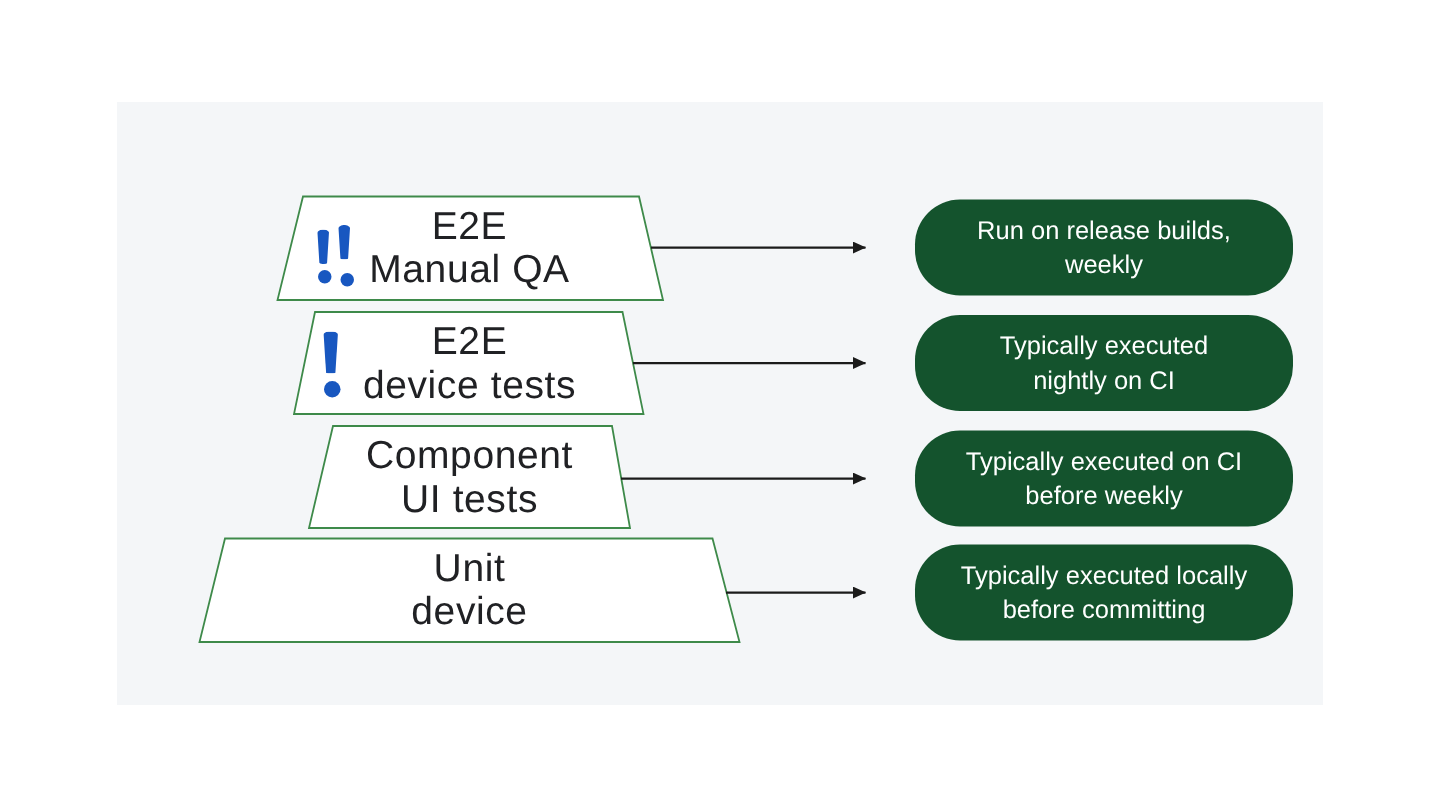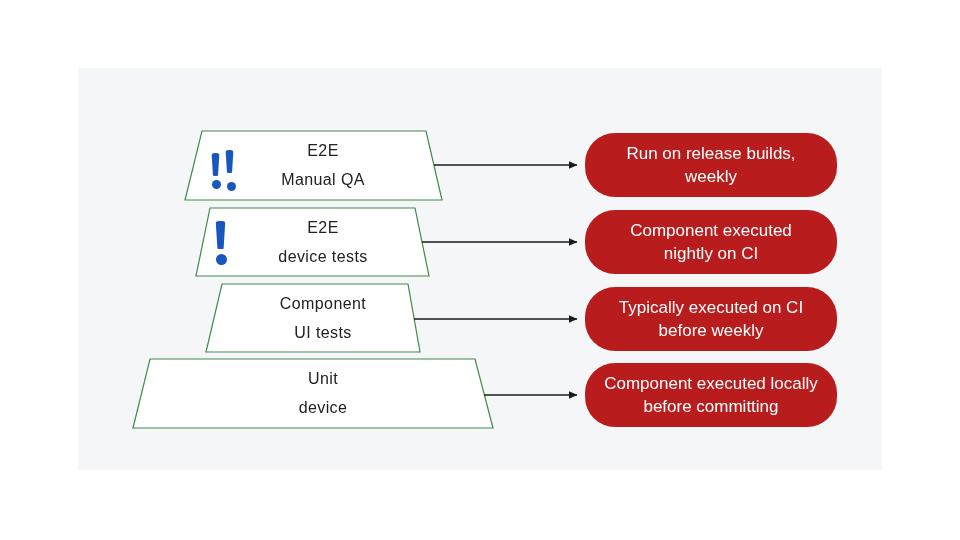--- a/index.html
+++ b/index.html
@@ -8,30 +8,30 @@
     background:#ffffff;
     font-family:"Liberation Sans", sans-serif;
   }
   .panel{
     position:absolute;left:78px;top:68px;width:804px;height:402px;
     background:#F4F6F8;
   }
   svg.overlay{position:absolute;left:0;top:0;pointer-events:none;}
 
   .level-label{
-    position:absolute;left:173px;width:300px;height:58px;
+    position:absolute;left:163px;width:300px;height:58px;
     display:flex;align-items:center;justify-content:center;
     text-align:center;white-space:pre-line;
-    font-size:16px;line-height:29px;letter-spacing:0.4px;color:#202124;
+    font-size:26px;line-height:29px;letter-spacing:0.4px;color:#202124;
   }
   .ll-1{top:136px}.ll-2{top:213px}.ll-3{top:289px}.ll-4{top:364px}
 
   .pill{
-    position:absolute;left:585px;width:252px;height:64px;
-    background:#b91c1c;border-radius:30px;
+    position:absolute;left:610px;width:252px;height:64px;
+    background:#14532d;border-radius:30px;
     display:flex;align-items:center;justify-content:center;
     text-align:center;white-space:pre-line;
     color:#ffffff;font-size:17px;line-height:23px;
   }
   .pl-1{top:133px}.pl-2{top:210px}.pl-3{top:287px}.pl-4{top:363px}
 
   .excl{position:absolute;}
   .excl .bar{
     position:absolute;background:#1857C0;border-radius:4px;
     clip-path:polygon(6% 0,94% 0,78% 100%,22% 100%);
@@ -86,18 +86,18 @@
 Manual QA</div>
 <div class="level-label ll-2">E2E
 device tests</div>
 <div class="level-label ll-3">Component
 UI tests</div>
 <div class="level-label ll-4">Unit
 device</div>
 
 <div class="pill pl-1">Run on release builds,
 weekly</div>
-<div class="pill pl-2">Component executed
+<div class="pill pl-2">Typically executed
 nightly on CI</div>
 <div class="pill pl-3">Typically executed on CI
 before weekly</div>
-<div class="pill pl-4">Component executed locally
+<div class="pill pl-4">Typically executed locally
 before committing</div>
 
 </body></html>

